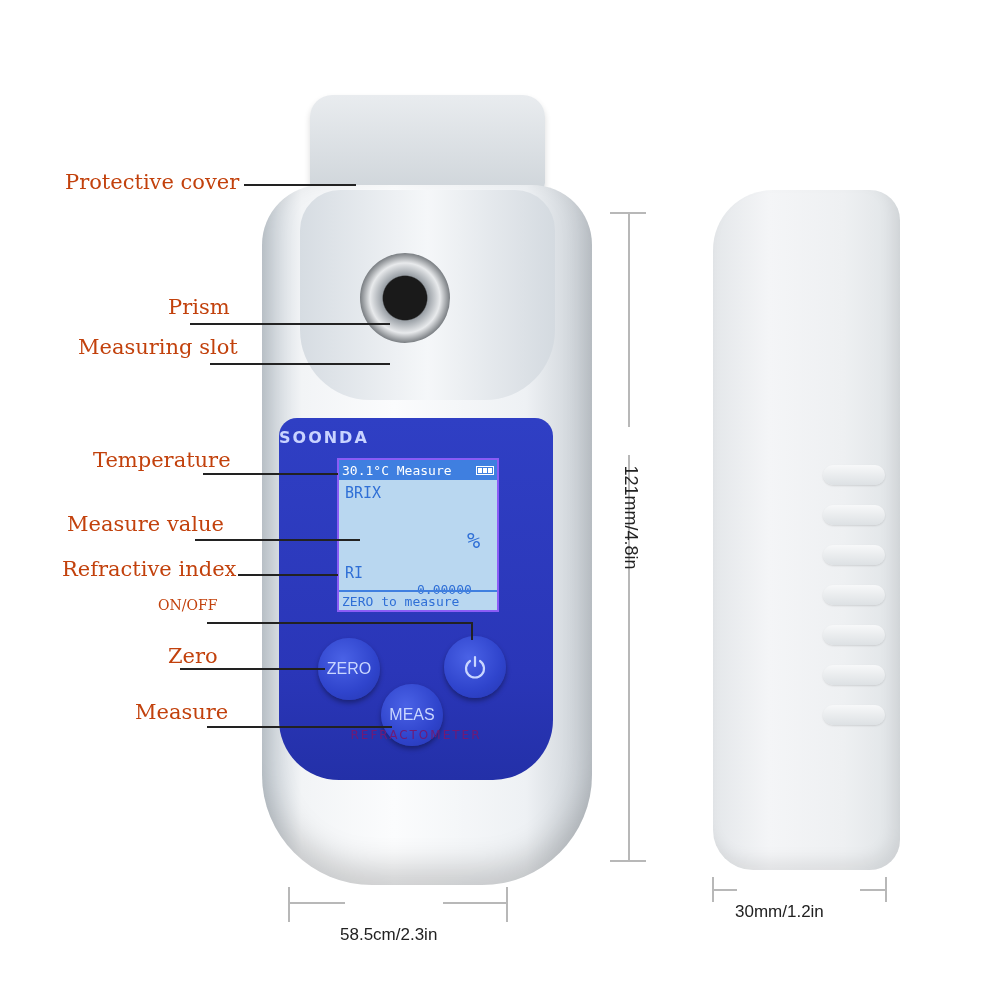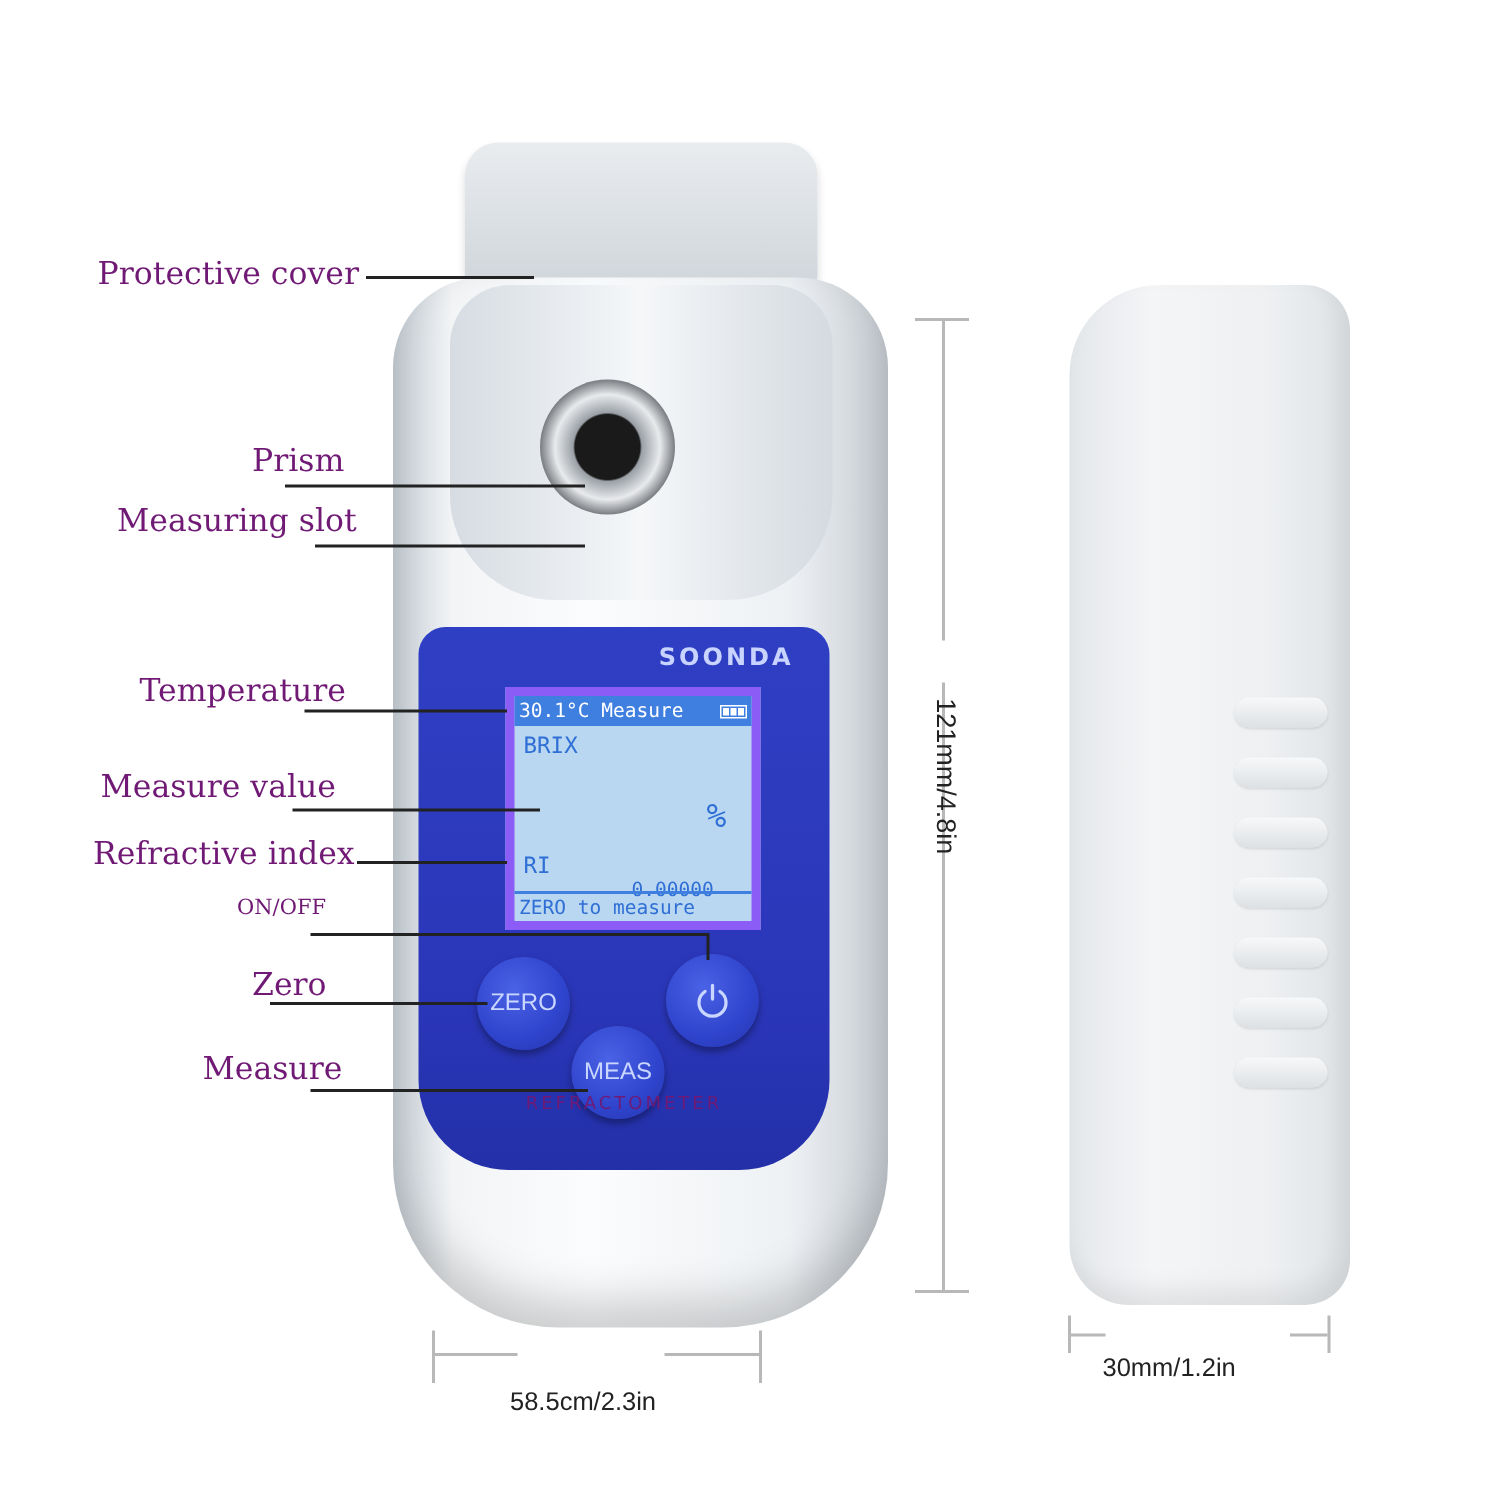--- a/index.html
+++ b/index.html
@@ -1,36 +1,36 @@
 <!DOCTYPE html>
 <html><head>
 <meta charset="utf-8">
 <style>
   html,body{margin:0;padding:0;}
   body{width:1000px;height:1000px;background:#ffffff;position:relative;overflow:hidden;font-family:"Liberation Sans",sans-serif;}
   .abs{position:absolute;}
-  .label{position:absolute;color:#701a75;font-family:"DejaVu Serif","Liberation Serif",serif;font-size:21px;white-space:nowrap;}
+  .label{position:absolute;color:#c2410c;font-family:"DejaVu Serif","Liberation Serif",serif;font-size:21px;white-space:nowrap;}
   .leader{position:absolute;height:1.5px;background:#222;}
   .dim{color:#222;font-family:"Liberation Sans",sans-serif;font-size:17px;}
   .gline{position:absolute;background:#b8b8b8;}
 
   
   .device{left:262px;top:185px;width:330px;height:700px;border-radius:60px 60px 110px 110px;
     background:linear-gradient(90deg,#c9d1d8 0%,#f2f4f6 12%,#fbfcfd 40%,#eef1f4 80%,#c7cdd3 100%);
     box-shadow:inset 0 -18px 30px rgba(0,0,0,0.18);}
   .cover{left:310px;top:95px;width:235px;height:98px;border-radius:22px 22px 10px 10px;
     background:linear-gradient(180deg,#e9ecef,#cfd5da);box-shadow:0 4px 6px rgba(0,0,0,0.15);}
   .hood{left:300px;top:190px;width:255px;height:210px;border-radius:40px 40px 70px 70px;
     background:linear-gradient(90deg,#d6dce2,#f5f7f9 50%,#d4dae0);}
   .prism-ring{left:360px;top:253px;width:90px;height:90px;border-radius:50%;
     background:radial-gradient(circle at 50% 50%,#1a1a1a 0 34%,#9aa0a6 36%,#e8eaec 55%,#5a5f64 75%,#222 100%);}
   .panel{left:279px;top:418px;width:274px;height:362px;border-radius:18px 18px 60px 60px;
     background:linear-gradient(180deg,#2f3fc4,#2a36b8 70%,#2330a8);}
-  .brand{left:279px;top:428px;width:250px;text-align:right;color:#c9d3ff;font-weight:bold;font-size:16px;letter-spacing:2px;font-family:"DejaVu Sans",sans-serif;}
-  .lcd{left:337px;top:458px;width:158px;height:150px;background:#b9d7f0;border:6px solid #8b5cf6;}
+  .brand{left:279px;top:428px;width:250px;text-align:left;color:#c9d3ff;font-weight:bold;font-size:16px;letter-spacing:2px;font-family:"DejaVu Sans",sans-serif;}
+  .lcd{left:337px;top:458px;width:158px;height:150px;background:#b9d7f0;border:2px solid #8b5cf6;}
   .lcd-top{left:0;top:0;width:158px;height:20px;background:#3f7fe0;color:#ffffff;font-size:13px;font-family:"DejaVu Sans Mono",monospace;display:flex;align-items:center;justify-content:space-between;padding:0 3px;box-sizing:border-box;}
   .lcd-text{position:absolute;color:#2f6fd6;font-family:"DejaVu Sans Mono",monospace;}
   .battery{width:18px;height:9px;border:1.5px solid #fff;position:relative;display:flex;gap:1px;padding:1px;box-sizing:border-box;}
   .battery span{flex:1;background:#fff;}
   .lcd-bottom{left:0;bottom:0;width:158px;height:20px;border-top:2px solid #3f7fe0;color:#2f6fd6;font-size:13px;font-family:"DejaVu Sans Mono",monospace;display:flex;align-items:center;padding-left:3px;box-sizing:border-box;}
   .btn{position:absolute;width:62px;height:62px;border-radius:50%;
     background:radial-gradient(circle at 40% 35%,#4a62e6,#2f44cc 60%,#2536b0);
     box-shadow:0 3px 5px rgba(0,0,0,0.35);color:#c9d6ff;font-size:16px;display:flex;align-items:center;justify-content:center;font-family:"Liberation Sans",sans-serif;}
   .model{left:279px;top:728px;width:274px;text-align:center;color:#701a75;font-size:12px;letter-spacing:2px;font-family:"DejaVu Sans",sans-serif;}
 

